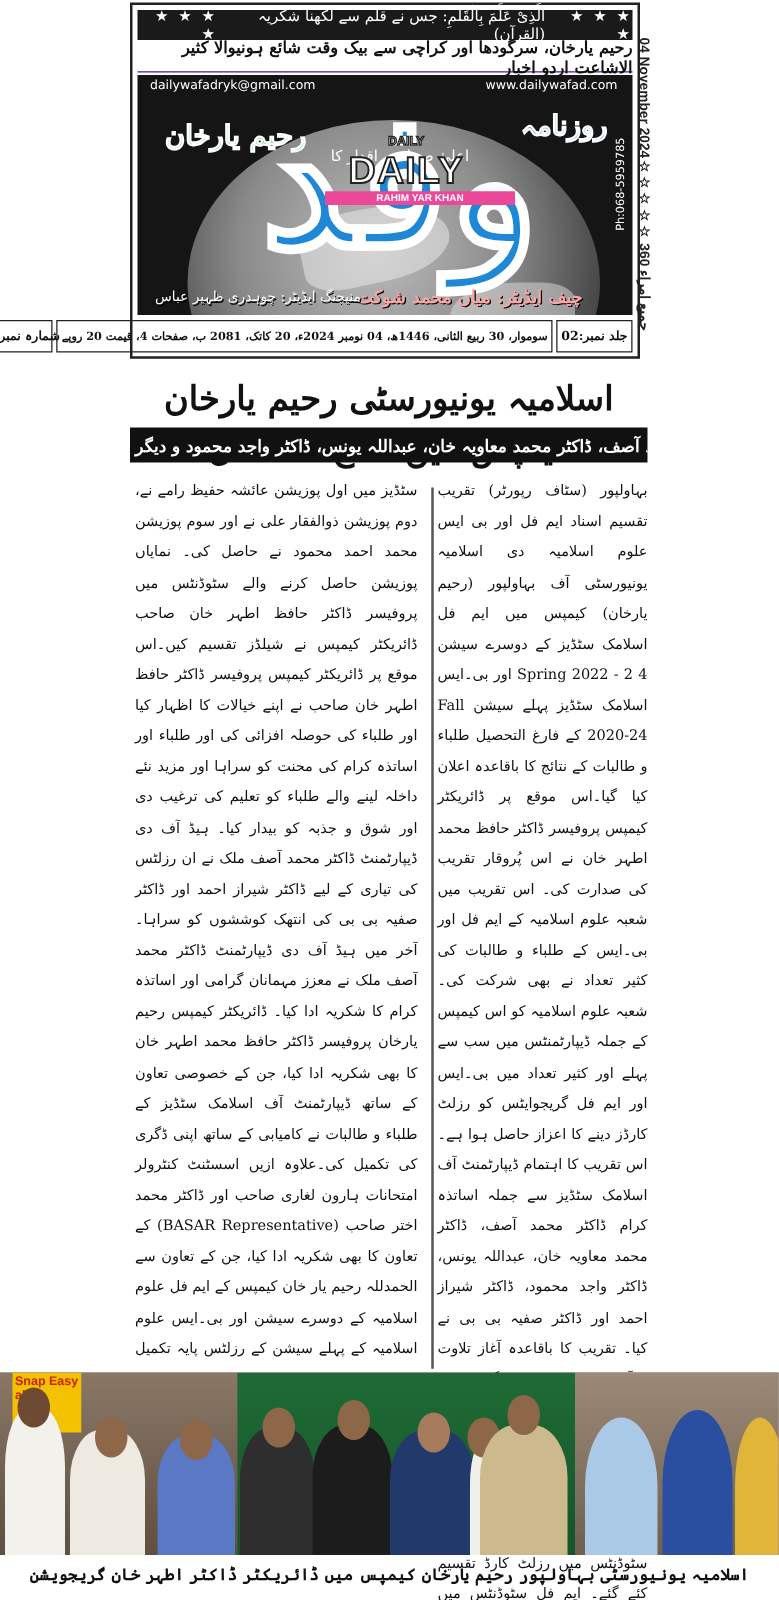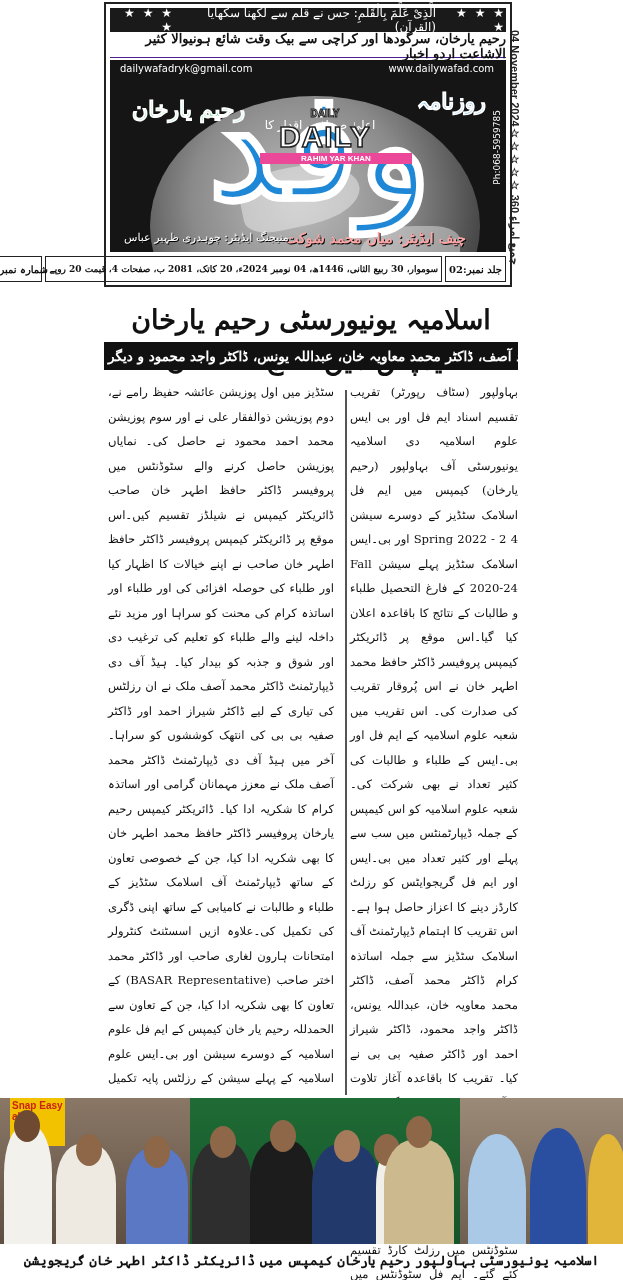--- a/index.html
+++ b/index.html
@@ -56,21 +56,21 @@
   .person { position: absolute; bottom: 0; border-radius: 40% 40% 0 0; }
   .head { position: absolute; width: 26px; height: 32px; border-radius: 50%; background: #8d6748; }
   .caption { position: absolute; left: 0; top: 1246px; width: 623px; height: 34px; text-align: center; direction: rtl; font-family: "DejaVu Serif", serif; font-weight: bold; font-size: 13px; line-height: 30px; color: #111; }
 </style>
 </head>
 <body>
 
 <div class="masthead">
   <div class="motto-bar">
     <span class="stars">★ ★ ★ ★</span>
-    <span>اَلَّذِیْ عَلَّمَ بِالْقَلَمِ: جس نے قلم سے لکھنا سکھایا (القرآن)</span>
+    <span>اَلَّذِیْ عَلَّمَ بِالْقَلَمِ: جس نے قلم سے لکھنا شکریہ (القرآن)</span>
     <span class="stars">★ ★ ★ ★</span>
   </div>
   <div class="tagline">رحیم یارخان، سرگودھا اور کراچی سے بیک وقت شائع ہونیوالا کثیر الاشاعت اردو اخبار</div>
 
   <div class="banner">
     <div class="globe">
       <div class="land1"></div>
       <div class="land2"></div>
     </div>
     <span class="email">dailywafadryk@gmail.com</span>

